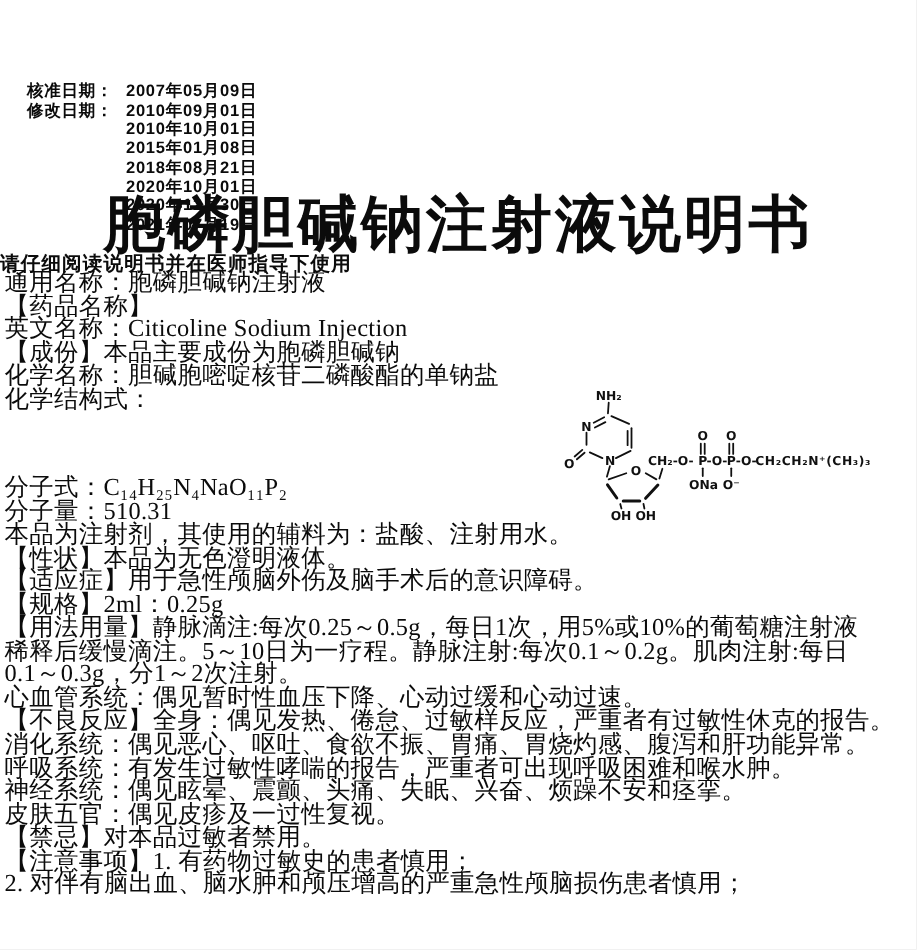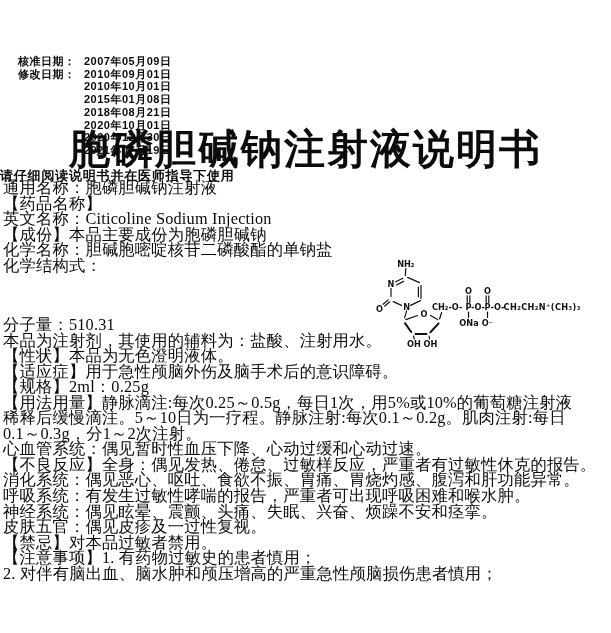--- a/index.html
+++ b/index.html
@@ -143,20 +143,21 @@
       <text x="109" y="78" text-anchor="middle">ONa</text>
       <text x="127.5" y="45.5" text-anchor="middle">O</text>
       <path class="bond" d="M126.2,47.8 L126.2,54.6"></path>
       <path class="bond" d="M128.8,47.8 L128.8,54.6"></path>
       <path class="bond" d="M127.5,64.2 L127.5,69.4"></path>
       <text x="127.5" y="78" text-anchor="middle">O⁻</text>
     </g>
   </svg>
 
   <div class="body-rest">
+    <div class="b-line">分子式：C₁₄H₂₅N₄NaO₁₁P₂</div>
     <div class="b-line">分子量：510.31</div>
     <div class="b-line">本品为注射剂，其使用的辅料为：盐酸、注射用水。</div>
     <div class="b-line">【性状】本品为无色澄明液体。</div>
     <div class="b-line">【适应症】用于急性颅脑外伤及脑手术后的意识障碍。</div>
     <div class="b-line">【规格】2ml：0.25g</div>
     <div class="b-line">【用法用量】静脉滴注:每次0.25～0.5g，每日1次，用5%或10%的葡萄糖注射液</div>
     <div class="b-line">稀释后缓慢滴注。5～10日为一疗程。静脉注射:每次0.1～0.2g。肌肉注射:每日</div>
     <div class="b-line">0.1～0.3g，分1～2次注射。</div>
     <div class="b-line">心血管系统：偶见暂时性血压下降、心动过缓和心动过速。</div>
     <div class="b-line">【不良反应】全身：偶见发热、倦怠、过敏样反应，严重者有过敏性休克的报告。</div>

